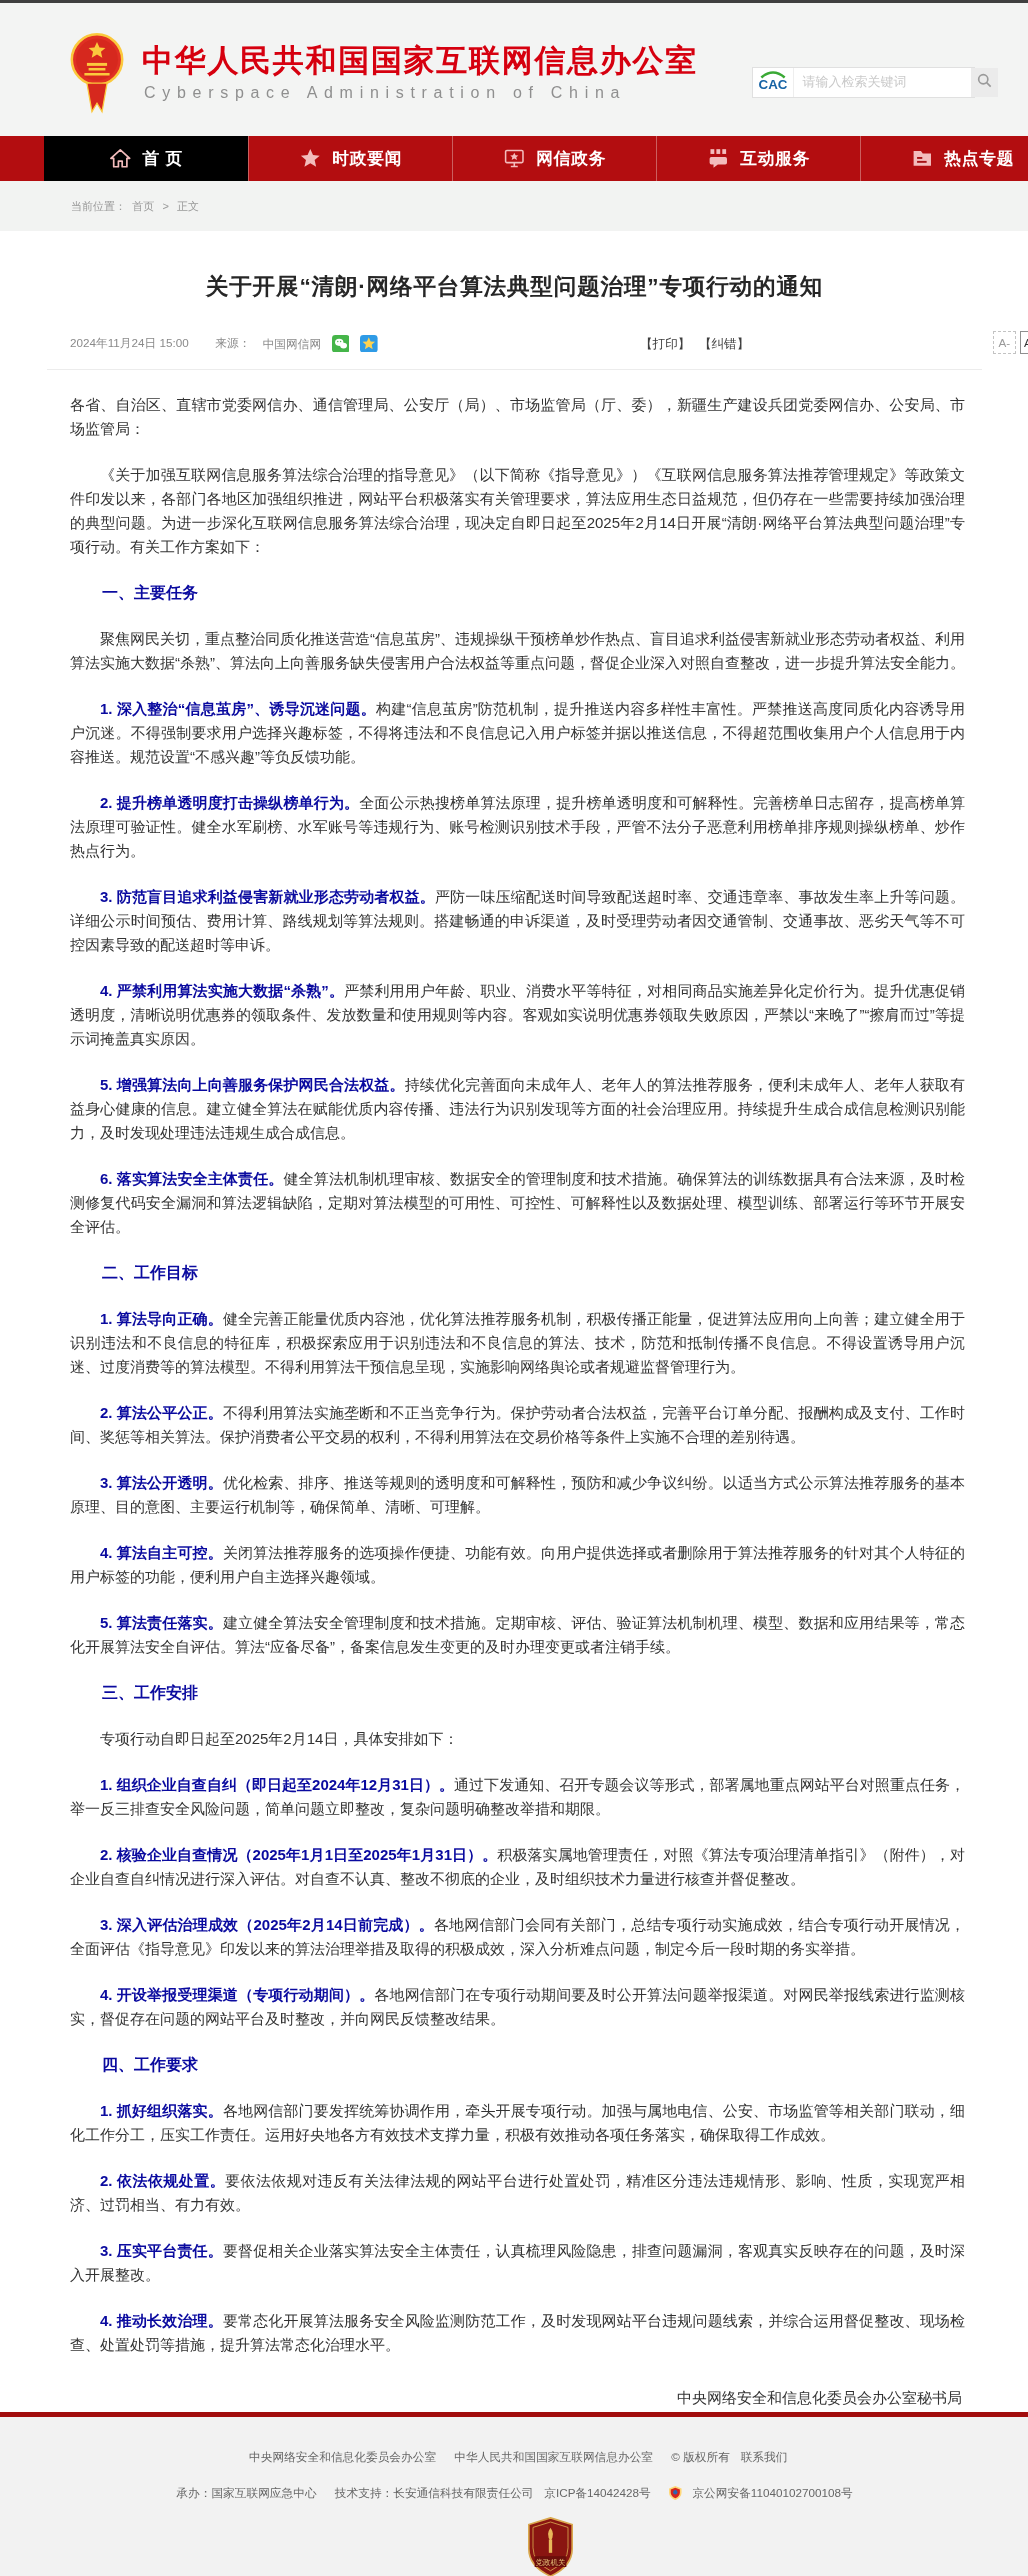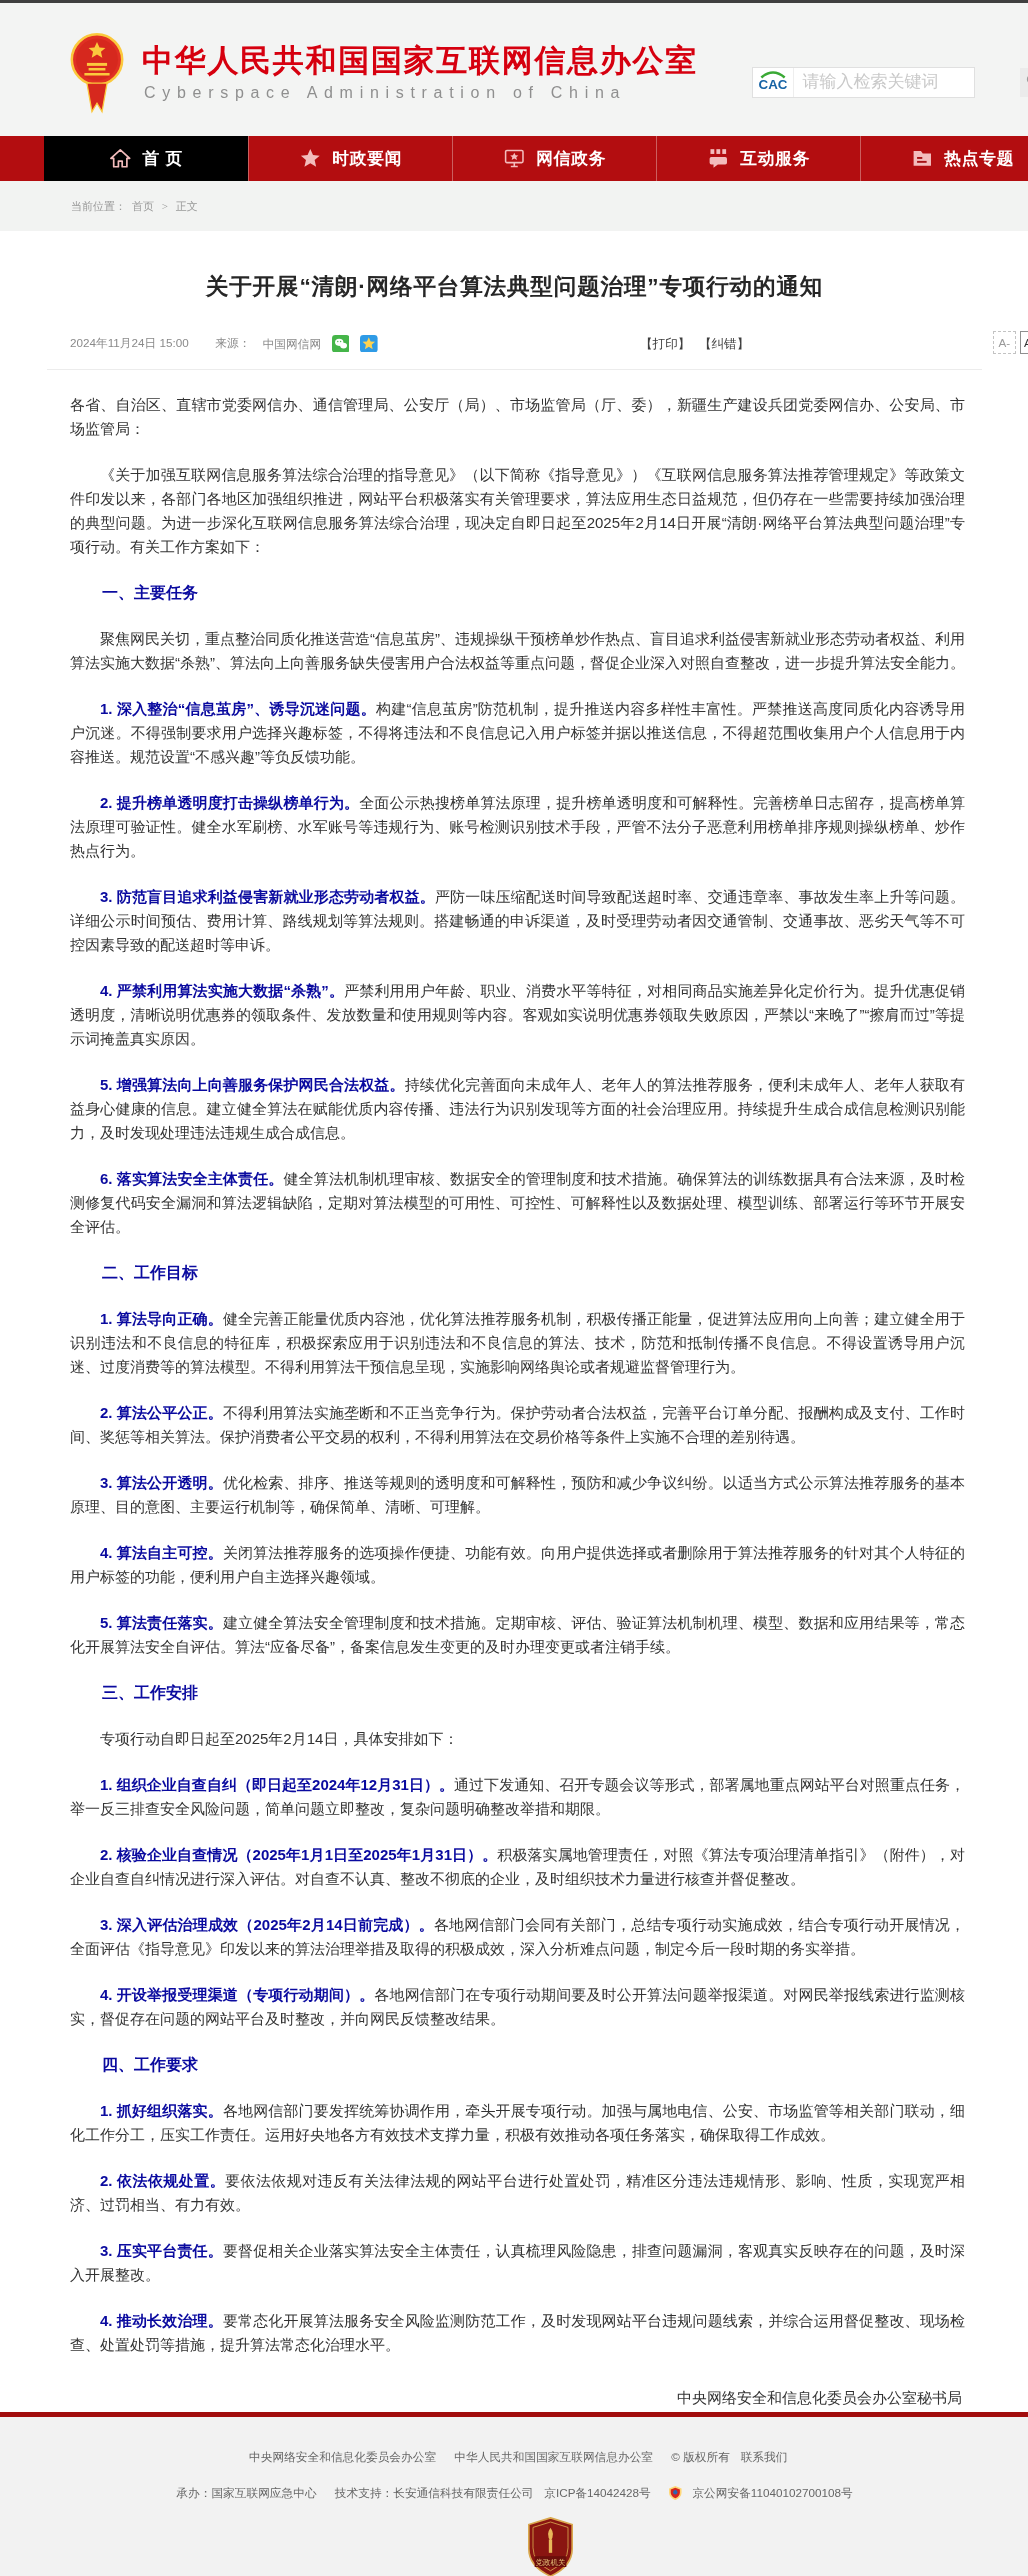--- a/index.html
+++ b/index.html
@@ -10,34 +10,34 @@
   }
   .topline { height:2.5px; background:#3f3f3f; }
 
   
   .header { height:133px; background:#f3f4f3; position:relative; }
   .emblem { position:absolute; left:70px; top:28.5px; width:54px; height:84px; }
   .site-title { position:absolute; left:142px; top:37px; font-size:31px; font-weight:bold; color:#d6000f; letter-spacing:1.7px; white-space:nowrap; }
   .site-sub { position:absolute; left:144px; top:81px; font-size:16px; color:#8f8f8f; letter-spacing:6.7px; white-space:nowrap; }
   .searchbox { position:absolute; left:752px; top:64px; width:223px; height:31px; background:#fff; border:0.8px solid #e0e0e0; display:flex; align-items:center; }
   .cac-logo { width:49px; height:100%; display:flex; align-items:center; justify-content:center; border-right:0.8px solid #eee; }
-  .search-input { flex:1; height:100%; border:none; outline:none; background:transparent; font-size:17px; color:#333; padding:0 8.4px; font-family:Liberation Serif, serif; }
+  .search-input { flex:1; height:100%; border:none; outline:none; background:transparent; font-size:13px; color:#333; padding:0 8.4px; font-family:Liberation Serif, serif; }
   .search-input::placeholder { color:#c9c9c9; }
   .search-btn { width:35px; height:100%; background:#ebebeb; border:none; display:flex; align-items:center; justify-content:center; cursor:pointer; }
 
   
   .nav { height:45px; background:#b30d10; display:flex; padding-left:44px; }
   .nav-item { width:204px; flex:0 0 204px; display:flex; align-items:center; justify-content:center; gap:11px; color:#fff; font-size:16.7px; font-weight:bold; border-left:0.8px solid #cb5f5f; cursor:pointer; }
   .nav-item:first-child { border-left:none; }
   .nav-item.active { background:#000000; }
   .nav-icon { display:flex; align-items:center; }
   .nav-label { letter-spacing:0.8px; white-space:nowrap; }
 
   
-  .breadcrumb { height:50px; line-height:50px; padding-left:71px; background:#f2f3f2; color:#999; font-size:11px;font-family:Liberation Serif, serif; }
+  .breadcrumb { height:50px; line-height:50px; padding-left:71px; background:#f2f3f2; color:#999; font-size:11px; }
   .breadcrumb a { color:#999; text-decoration:none; margin:0 3.3px; cursor:pointer; }
   .crumb-sep { margin:0 1.7px; }
 
   
   .content { background:#fff; height:2181px; padding-top:40px; overflow:hidden; }
   .art-title { text-align:center; font-size:22.6px; font-weight:bold; color:#262626; margin:0 75px; letter-spacing:0.8px; }
   .meta { position:relative; height:22px; margin-top:33px; padding-left:70px; font-size:11.7px; color:#8a8a8a; }
   .meta-date { margin-right:23.4px; }
   .meta-source-label { margin-right:9px;font-family:Liberation Serif, serif; }
   .share-icon { display:inline-block; vertical-align:-5px; margin-left:7.5px; cursor:pointer; }

